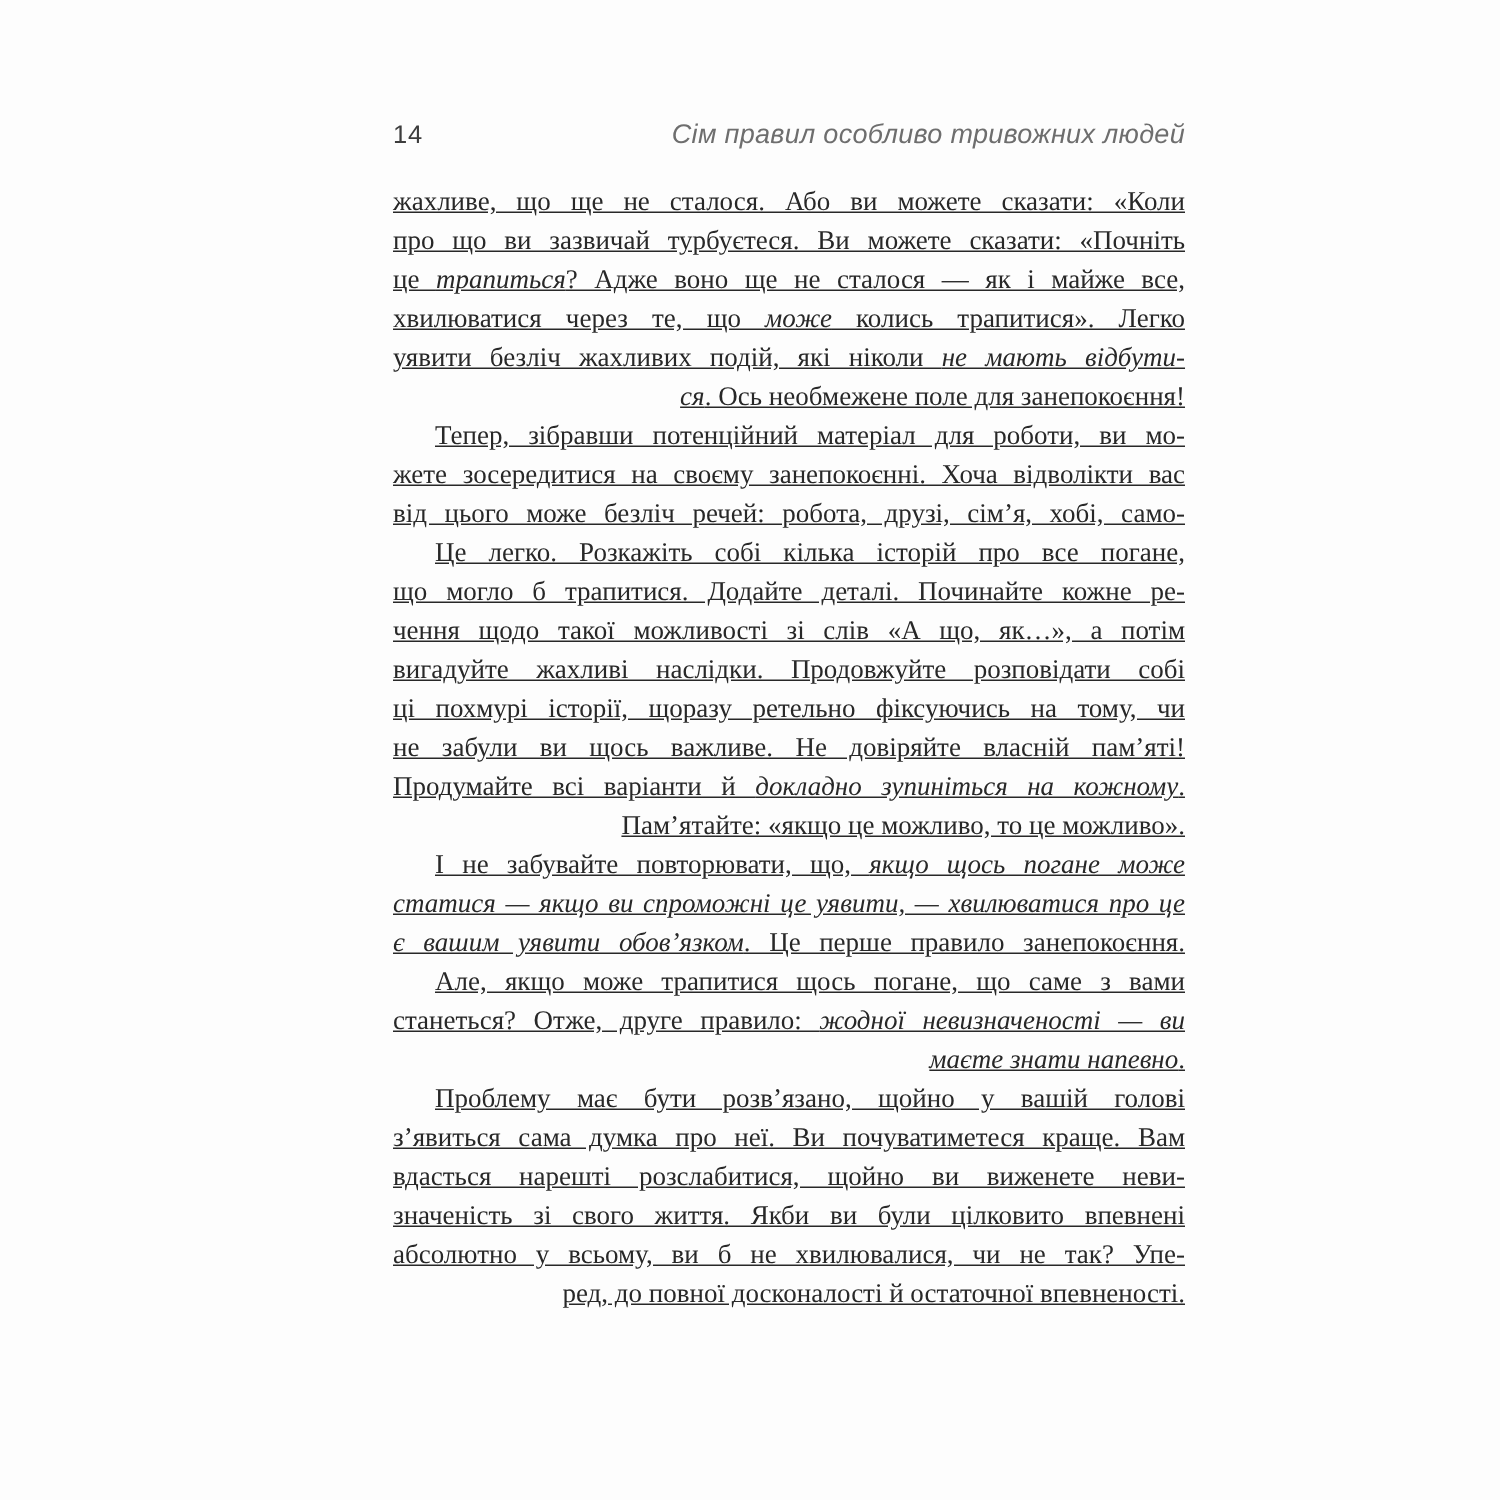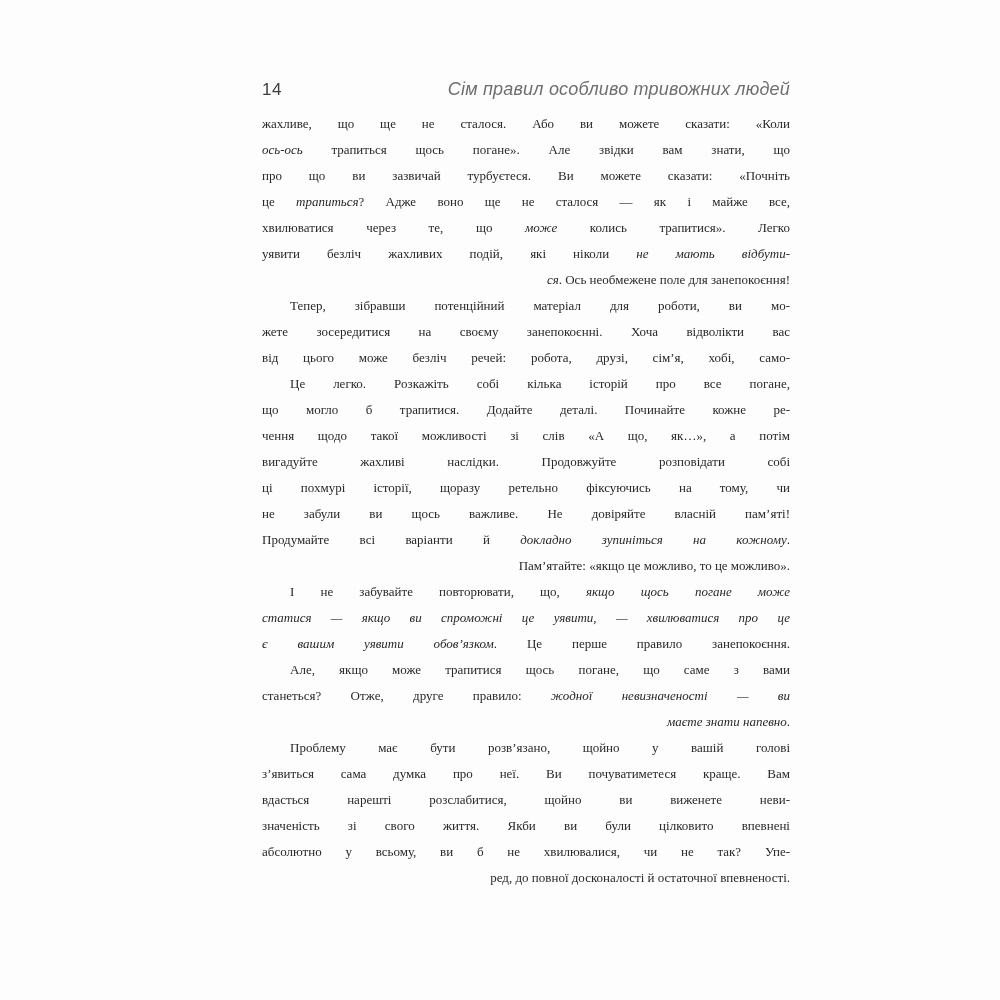--- a/index.html
+++ b/index.html
@@ -31,25 +31,26 @@
   .running-title {
     font-family: "Liberation Sans", sans-serif;
     font-style: italic;
     font-size: 18px;
     color: #6e6e6e;
     letter-spacing: 0.2px;
   }
   .body-text {
     position: absolute;
     left: 262px;
-    top: 111px;
+    top: 121px;
     width: 528px;
-    font-size: 13px;
+    font-size: 18px;
     line-height: 26px;
     color: #282828;
+    text-decoration: underline;
   }
   .paragraph { margin: 0; }
   .line {
     text-align: right;
     white-space: normal;
   }
   .line.full {
     text-align: justify;
     text-align-last: justify;
   }
@@ -61,21 +62,20 @@
 <body>
 
 <div class="page">
   <div class="running-head">
     <span class="page-number">14</span>
     <span class="running-title">Сім правил особливо тривожних людей</span>
   </div>
   <div class="body-text">
       <div class="paragraph">
         <div class="line full"><span>жахливе, що ще не сталося. Або ви можете сказати: «Коли</span></div>
-        <div class="line full"><em>ось-ось</em><span> трапиться щось погане». Але звідки вам знати, що</span></div>
         <div class="line full"><span>про що ви зазвичай турбуєтеся. Ви можете сказати: «Почніть</span></div>
         <div class="line full"><span>це </span><em>трапиться</em><span>? Адже воно ще не сталося — як і майже все,</span></div>
         <div class="line full"><span>хвилюватися через те, що </span><em>може</em><span> колись трапитися». Легко</span></div>
         <div class="line full"><span>уявити безліч жахливих подій, які ніколи </span><em>не мають відбути-</em></div>
         <div class="line"><em>ся</em><span>. Ось необмежене поле для занепокоєння!</span></div>
       </div>
       <div class="paragraph">
         <div class="line full indent"><span>Тепер, зібравши потенційний матеріал для роботи, ви мо-</span></div>
         <div class="line full"><span>жете зосередитися на своєму занепокоєнні. Хоча відволікти вас</span></div>
         <div class="line full"><span>від цього може безліч речей: робота, друзі, сім’я, хобі, само-</span></div>

